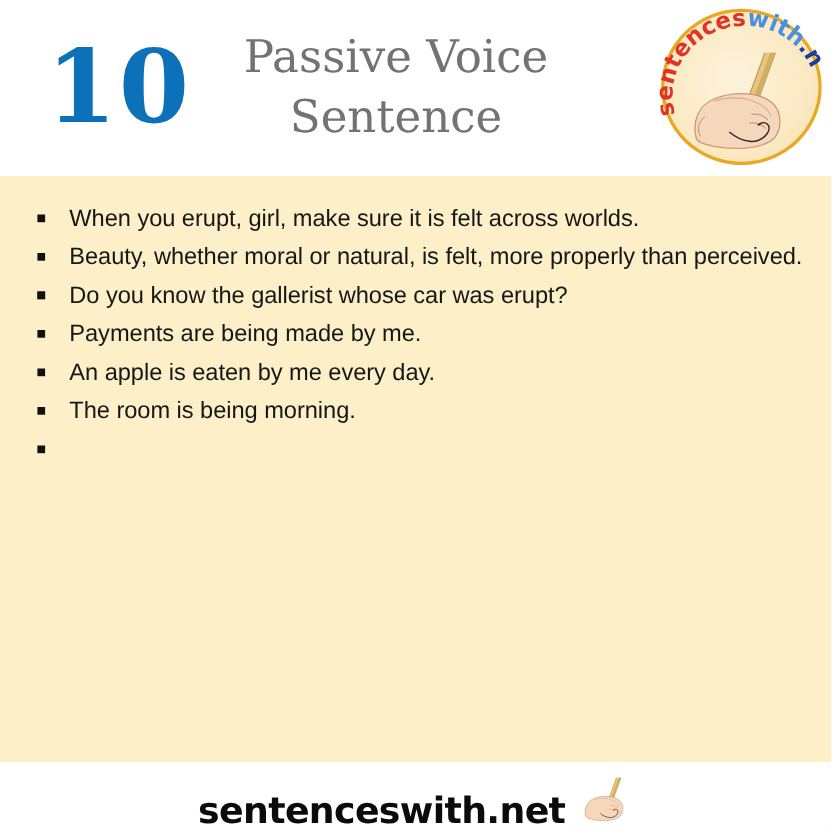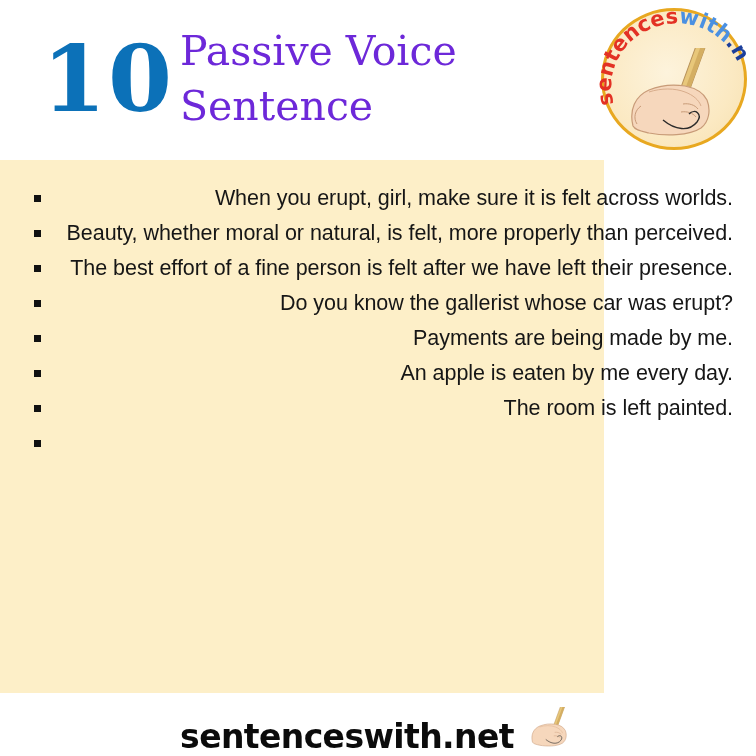--- a/index.html
+++ b/index.html
@@ -35,26 +35,26 @@
     font-size: 92px;
     line-height: 1;
     color: #0C71B8;
     letter-spacing: 2px;
   }
   .header-title {
     position: absolute;
     left: 180px;
     top: 24px;
     width: 360px;
-    text-align: left;
+    text-align: center;
     font-family: "DejaVu Serif", serif;
     font-weight: normal;
     font-size: 41px;
     line-height: 1.33;
-    color: #6d28d9;
+    color: #737373;
   }
   .header-title-line2 { display: block; }
 
   
   .logo {
     position: absolute;
     left: 601px;
     top: 8px;
     width: 152px;
     height: 146px;
@@ -82,24 +82,23 @@
     top: 40px;
     width: 108px;
     height: 88px;
   }
 
   
   .panel {
     position: absolute;
     left: 0;
     top: 160px;
-    width: 604px;
+    width: 756px;
     height: 533px;
     background: #FDEFC8;
-    text-align: right;
   }
   .list {
     position: absolute;
     left: 33px;
     top: 21px;
     width: 700px;
     margin: 0;
     padding: 0;
     list-style: none;
   }
@@ -210,40 +209,36 @@
       <li class="list-item">
         <span class="bullet"></span>
         <span>When you erupt, girl, make sure it is felt across worlds.</span>
       </li>
       <li class="list-item">
         <span class="bullet"></span>
         <span>Beauty, whether moral or natural, is felt, more properly than perceived.</span>
       </li>
       <li class="list-item">
         <span class="bullet"></span>
-        <span>The best effort of a fine person is felt after we have left their presence.</span>
-      </li>
-      <li class="list-item">
-        <span class="bullet"></span>
       </li>
       <li class="list-item">
         <span class="bullet"></span>
         <span>Do you know the gallerist whose car was erupt?</span>
       </li>
       <li class="list-item">
         <span class="bullet"></span>
         <span>Payments are being made by me.</span>
       </li>
       <li class="list-item">
         <span class="bullet"></span>
         <span>An apple is eaten by me every day.</span>
       </li>
       <li class="list-item">
         <span class="bullet"></span>
-        <span>The room is left painted.</span>
+        <span>The room is being morning.</span>
       </li>
       <li class="list-item">
         <span class="bullet"></span>
       </li>
     </ul>
   </div>
 
   <div class="footer">
     <div class="footer-inner">
       <span class="footer-text">sentenceswith.net</span>

